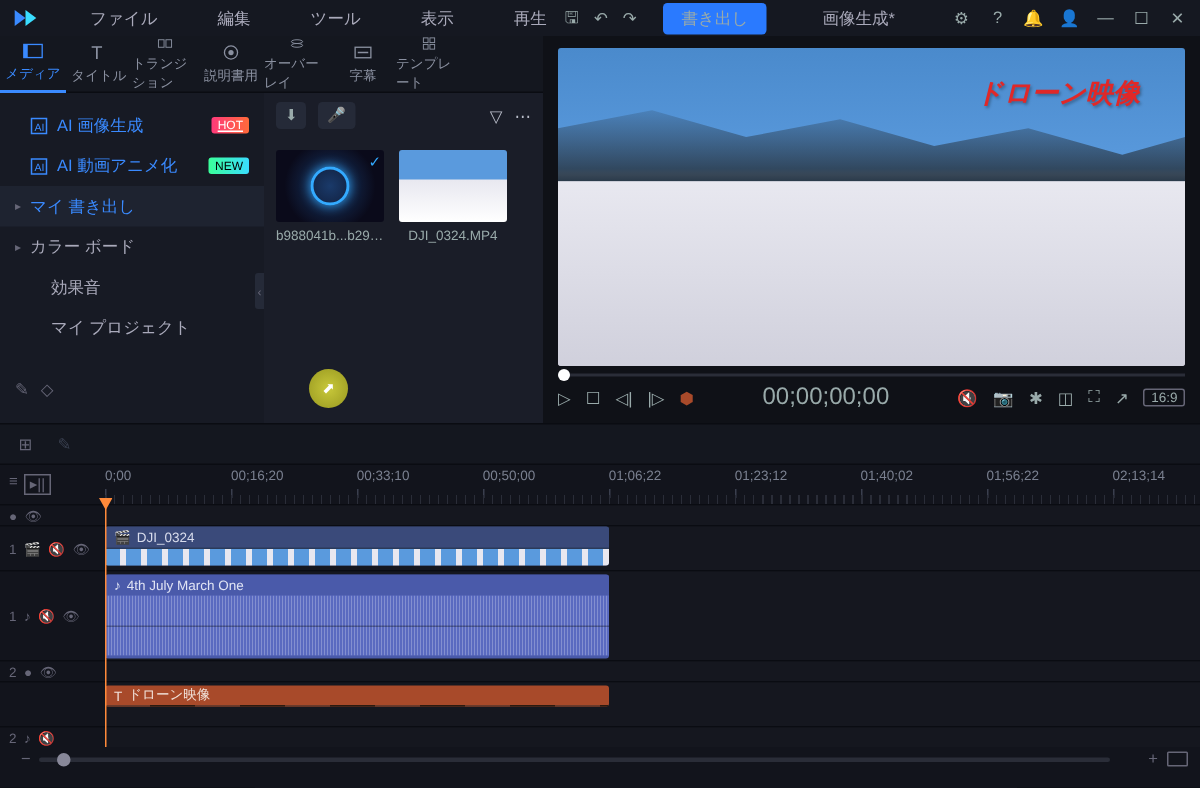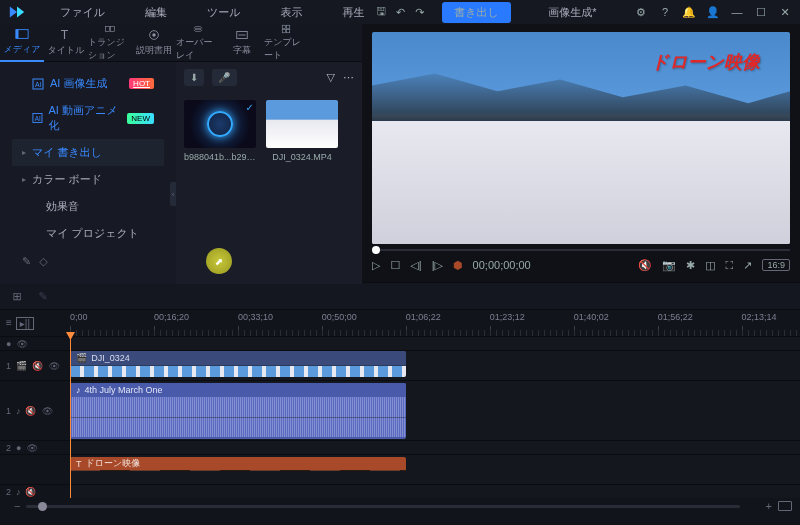--- a/index.html
+++ b/index.html
@@ -14,21 +14,21 @@
 .title-center { flex: 1; text-align: center; color: #aab; font-size: 11px; }
 .win-icons { display: flex; gap: 10px; align-items: center; color: #9aa; }
 .win-icons > div { cursor: pointer; width: 14px; text-align: center; }
 .top-area { display: flex; height: 258px; }
 .left-panel { width: 362px; display: flex; flex-direction: column; background: #14171f; }
 .tab-bar { height: 38px; display: flex; align-items: center; gap: 0; background: #14171f; border-bottom: 1px solid #0a0c12; }
 .tab { width: 44px; height: 38px; display: flex; flex-direction: column; align-items: center; justify-content: center; gap: 2px; cursor: pointer; font-size: 9px; color: #8a90a0; }
 .tab.active { color: #3a8aff; border-bottom: 2px solid #3a8aff; }
 .tab-icon { width: 14px; height: 14px; }
 .panel-body { flex: 1; display: flex; }
-.sidebar { width: 176px; background: #171a24; padding: 8px 12px; display: flex; flex-direction: column; }
+.sidebar { width: 176px; background: #171a24; padding: 8px 0; display: flex; flex-direction: column; }
 .sb-item { display: flex; align-items: center; padding: 6px 10px; gap: 6px; font-size: 11px; cursor: pointer; color: #aab; }
 .sb-item.ai { color: #3a8aff; }
 .sb-item.sel { background: #1e2330; color: #3a8aff; }
 .badge { font-size: 8px; padding: 1px 4px; border-radius: 2px; margin-left: auto; }
 .badge.hot { background: linear-gradient(90deg,#ff3a7a,#ff6a3a); color: #fff; text-decoration: underline; }
 .badge.new { background: linear-gradient(90deg,#3aff9a,#3addff); color: #000; }
 .sb-item::before { content: "▸"; font-size: 8px; color: #667; }
 .sb-item.ai::before, .sb-item.sub::before { content: ""; width: 4px; }
 .sb-item.sub { padding-left: 24px; }
 .sb-bottom { margin-top: auto; display: flex; gap: 8px; padding: 8px 10px; }
@@ -50,21 +50,21 @@
 .preview { flex: 1; background: #0f1117; display: flex; flex-direction: column; padding: 8px 10px 4px; }
 .preview-canvas { flex: 1; background: linear-gradient(#4a8acc 0%, #5a9add 38%, #d8d8e4 40%, #f0f0f8 60%, #c8c8d4 100%); position: relative; border-radius: 2px; overflow: hidden; }
 .mountain { position: absolute; bottom: 58%; left: 0; right: 0; height: 28%; background: linear-gradient(180deg, transparent 0%, #2a3a4a 100%); clip-path: polygon(0 100%, 0 40%, 15% 20%, 30% 50%, 45% 30%, 60% 60%, 75% 40%, 90% 70%, 100% 50%, 100% 100%); }
 .snow-road { position: absolute; bottom: 0; left: 0; right: 0; height: 58%; background: linear-gradient(#e8e8f0 0%, #d0d0dc 100%); }
 .drone-text { position: absolute; top: 18px; right: 30px; color: #e02828; font-size: 18px; font-weight: bold; font-style: italic; text-shadow: 1px 1px 2px rgba(0,0,0,.3); }
 .prog-line { height: 4px; position: relative; margin-top: 4px; }
 .prog-line::before { content: ""; position: absolute; left: 0; right: 0; top: 1px; height: 2px; background: #2a2d38; }
 .prog-dot { position: absolute; left: 0; top: -2px; width: 8px; height: 8px; background: #fff; border-radius: 50%; }
 .preview-controls { height: 26px; display: flex; align-items: center; gap: 10px; color: #9aa; font-size: 11px; }
 .preview-controls .pc-left { display: flex; gap: 10px; }
-.preview-controls .pc-center { flex: 1; text-align: left; font-size: 11px; }
+.preview-controls .pc-center { flex: 1; text-align: center; font-size: 16px; }
 .preview-controls .pc-right { display: flex; gap: 10px; align-items: center; }
 .preview-controls div[data-interactable="true"] { cursor: pointer; }
 .ratio { border: 1px solid #667; padding: 0 4px; border-radius: 2px; font-size: 9px; }
 .toolbar2 { height: 28px; background: #14171f; display: flex; align-items: center; padding: 0 8px; gap: 10px; border-top: 1px solid #0a0c12; border-bottom: 1px solid #0a0c12; }
 .toolbar2 .t2-left { display: flex; gap: 8px; }
 .toolbar2 .t2-left > div { cursor: pointer; color: #667; width: 18px; text-align: center; }
 .timeline { flex: 1; background: #12141c; display: flex; flex-direction: column; height: 215px; }
 .tl-header { height: 26px; display: flex; align-items: center; }
 .tl-header .tl-side { width: 70px; display: flex; gap: 4px; padding: 0 6px; }
 .tl-header .tl-side > div { cursor: pointer; color: #667; font-size: 10px; }

